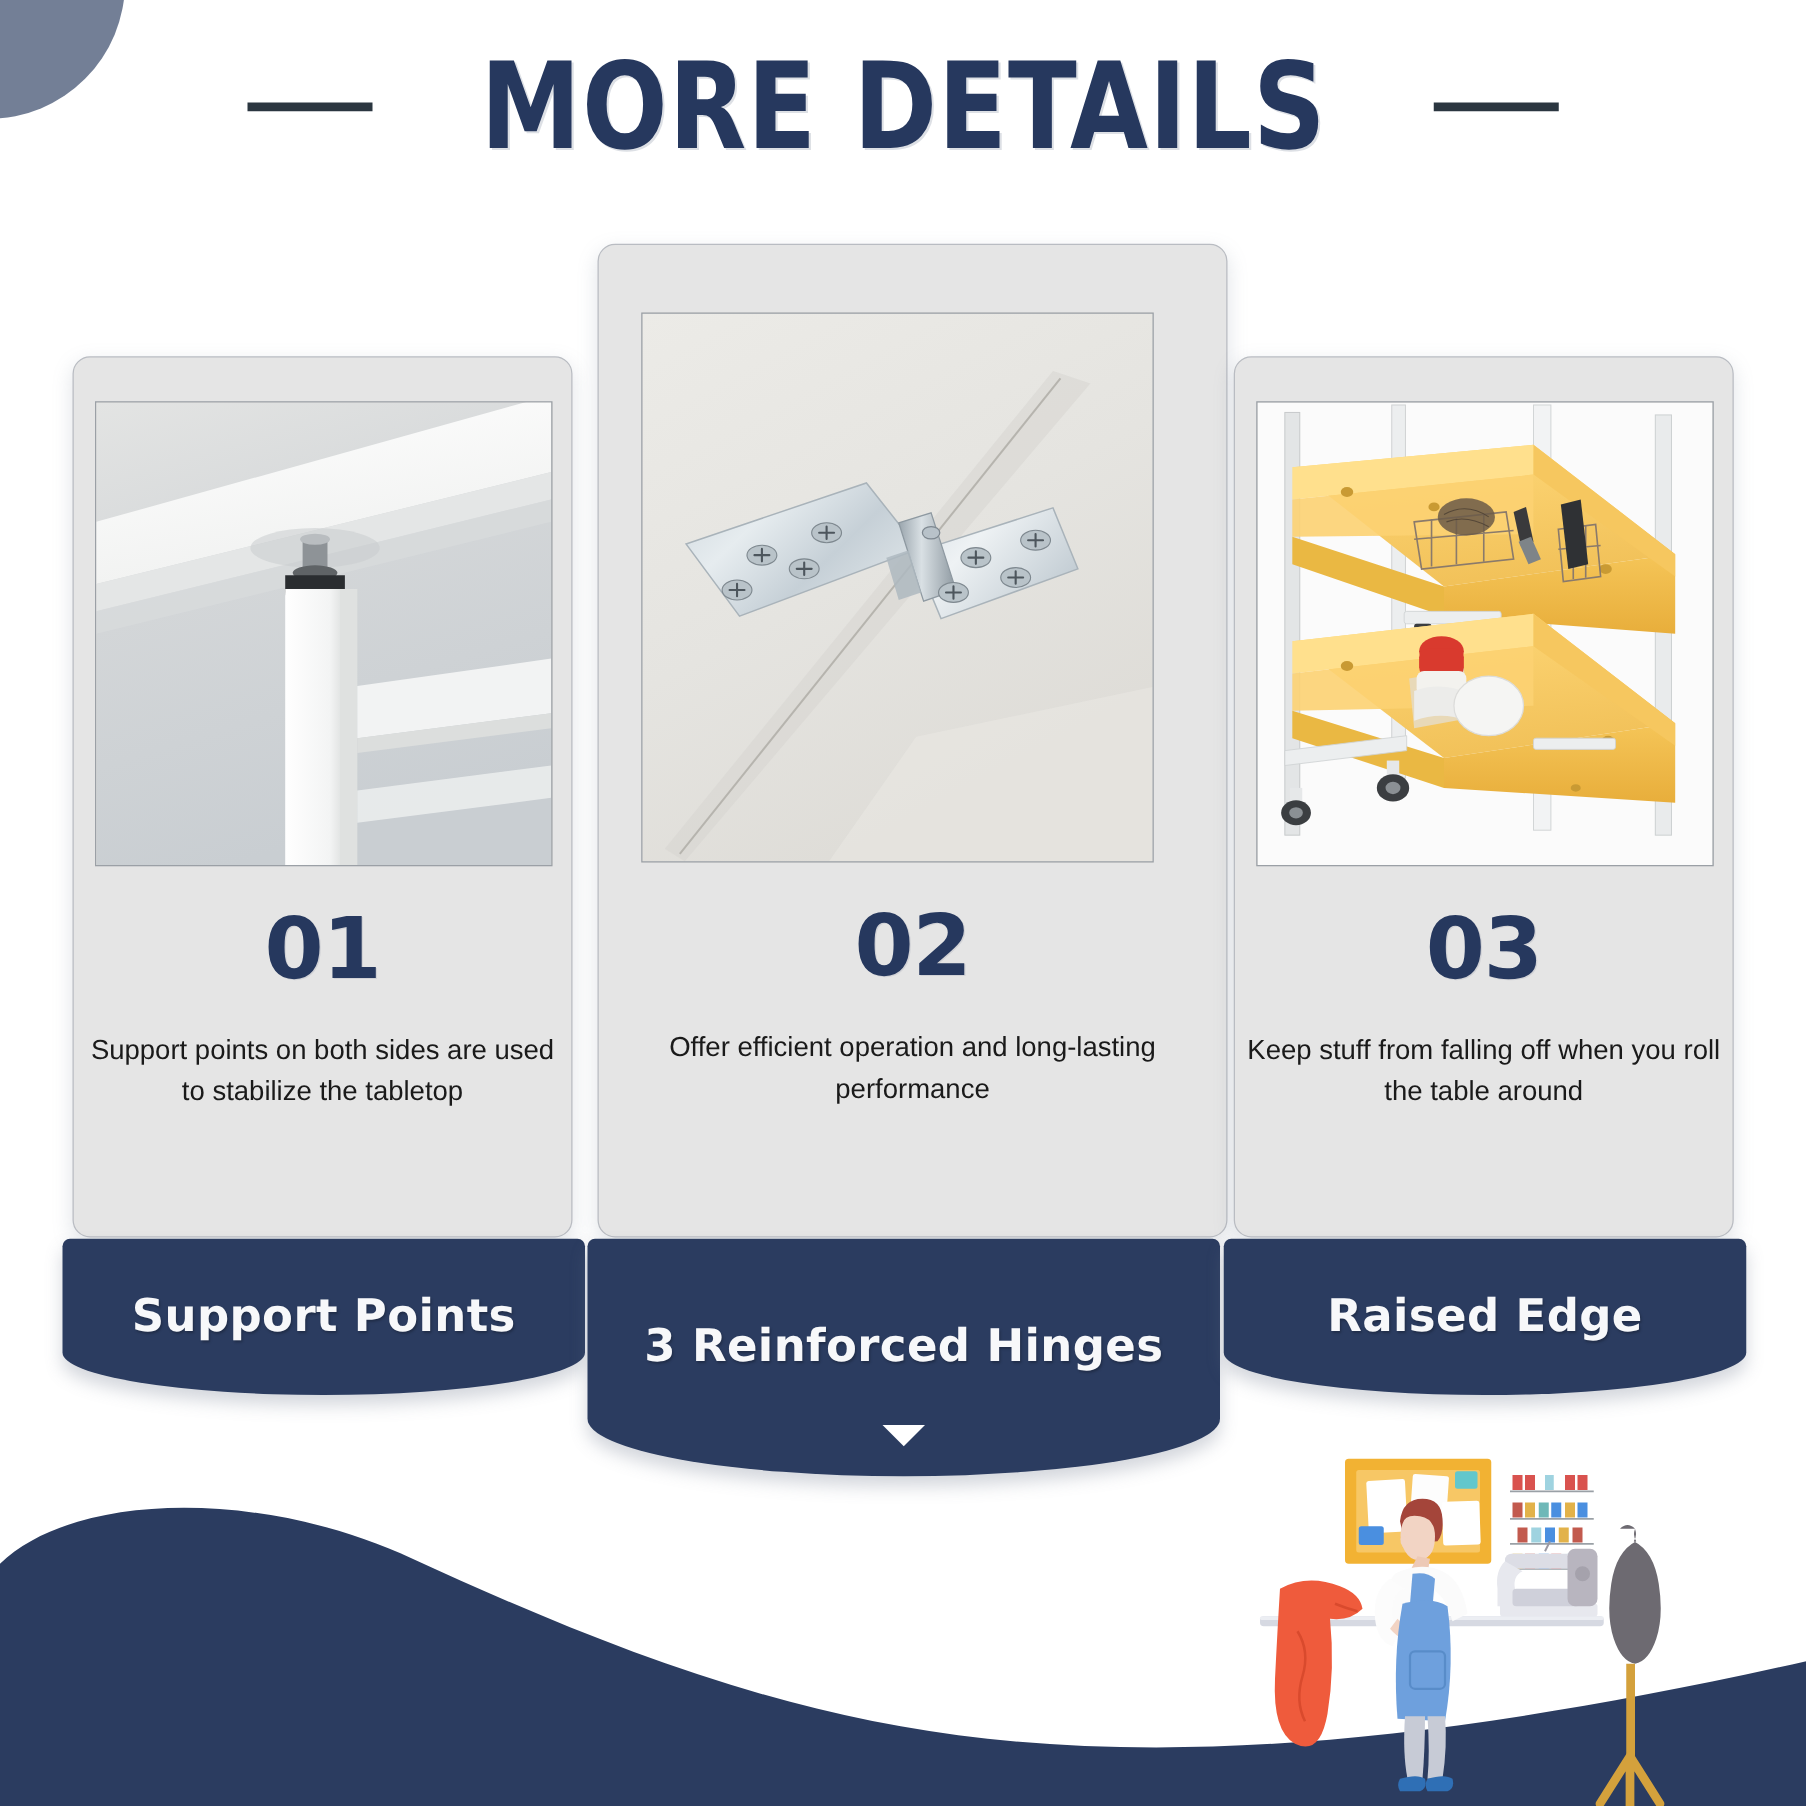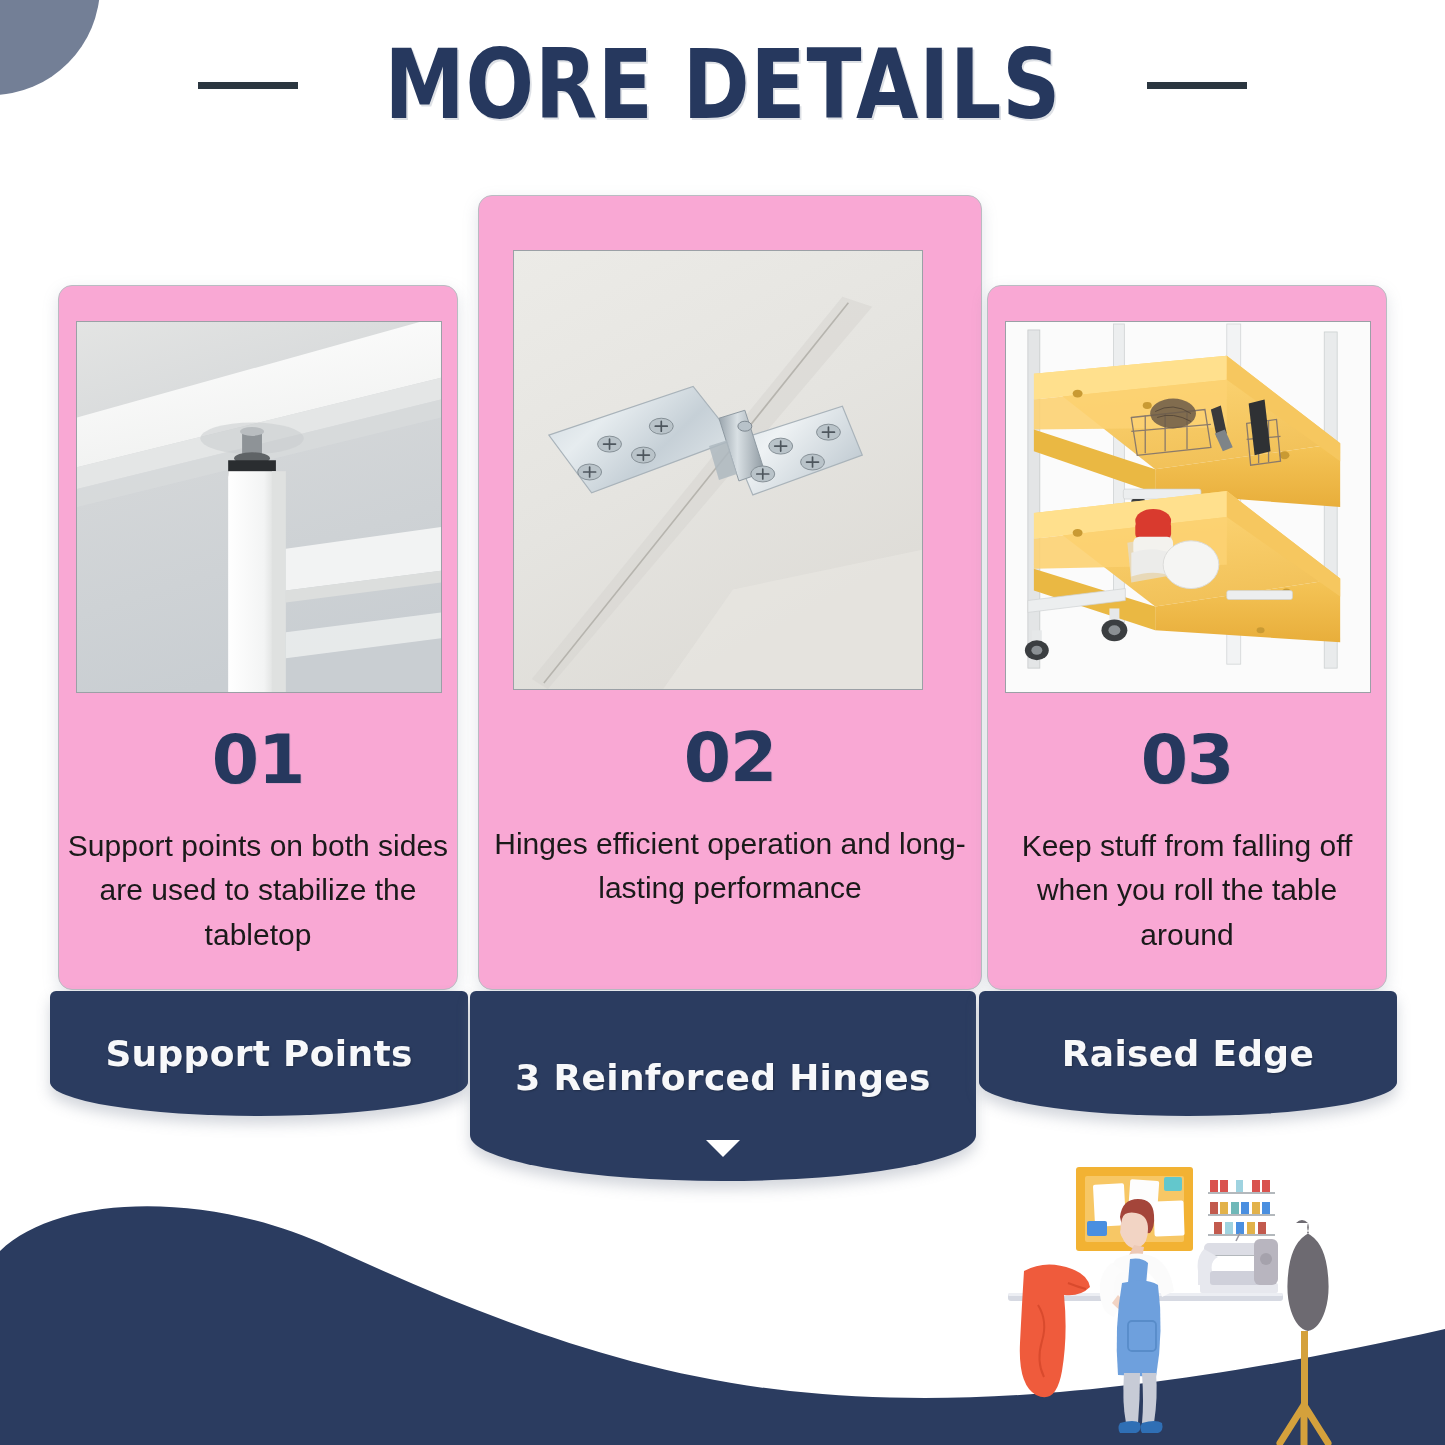--- a/index.html
+++ b/index.html
@@ -63,21 +63,21 @@
   
   .cards {
     position: absolute;
     left: 0;
     top: 0;
     width: 1445px;
     height: 1200px;
   }
   .card {
     position: absolute;
-    background: #f9a8d4;
+    background: #e5e5e5;
     border: 1.5px solid #b9bcc2;
     border-radius: 14px;
     box-shadow: 0 6px 16px rgba(120,130,150,0.22);
     box-sizing: border-box;
     overflow: visible;
   }
   .card.side {
     top: 285px;
     width: 400px;
     height: 705px;
@@ -125,21 +125,21 @@
     font-weight: bold;
     font-size: 68px;
     line-height: 1;
     color: #26385e;
     letter-spacing: -1px;
     text-shadow: 1px 1px 0 rgba(120,130,150,0.18);
   }
   .card-desc {
     margin-top: 30px;
     font-family: "Liberation Sans", sans-serif;
-    font-size: 30px;
+    font-size: 22px;
     line-height: 1.48;
     color: #1a1a1a;
     padding: 0 8px;
   }
 
   
   .card-banner {
     position: absolute;
     background: #2b3c60;
     box-sizing: border-box;
@@ -318,21 +318,21 @@
               <path d="M262 196 h12 M268 191 v10"></path>
               <path d="M310 182 h12 M316 177 v10"></path>
               <path d="M244 224 h12 M250 219 v10"></path>
               <path d="M294 212 h12 M300 207 v10"></path>
             </g>
           </g>
         </svg>
       </div>
       <div class="card-body">
         <div class="card-number">02</div>
-        <div class="card-desc">Hinges efficient operation and long-lasting performance</div>
+        <div class="card-desc">Offer efficient operation and long-lasting performance</div>
       </div>
       <div class="card-banner">
         <div class="banner-label">3 Reinforced Hinges</div>
         <div class="banner-chevron"></div>
       </div>
     </div>
 
     <div class="card side card-3">
       <div class="card-photo">
         <svg viewBox="0 0 366 372" width="100%" height="100%" preserveAspectRatio="none">

